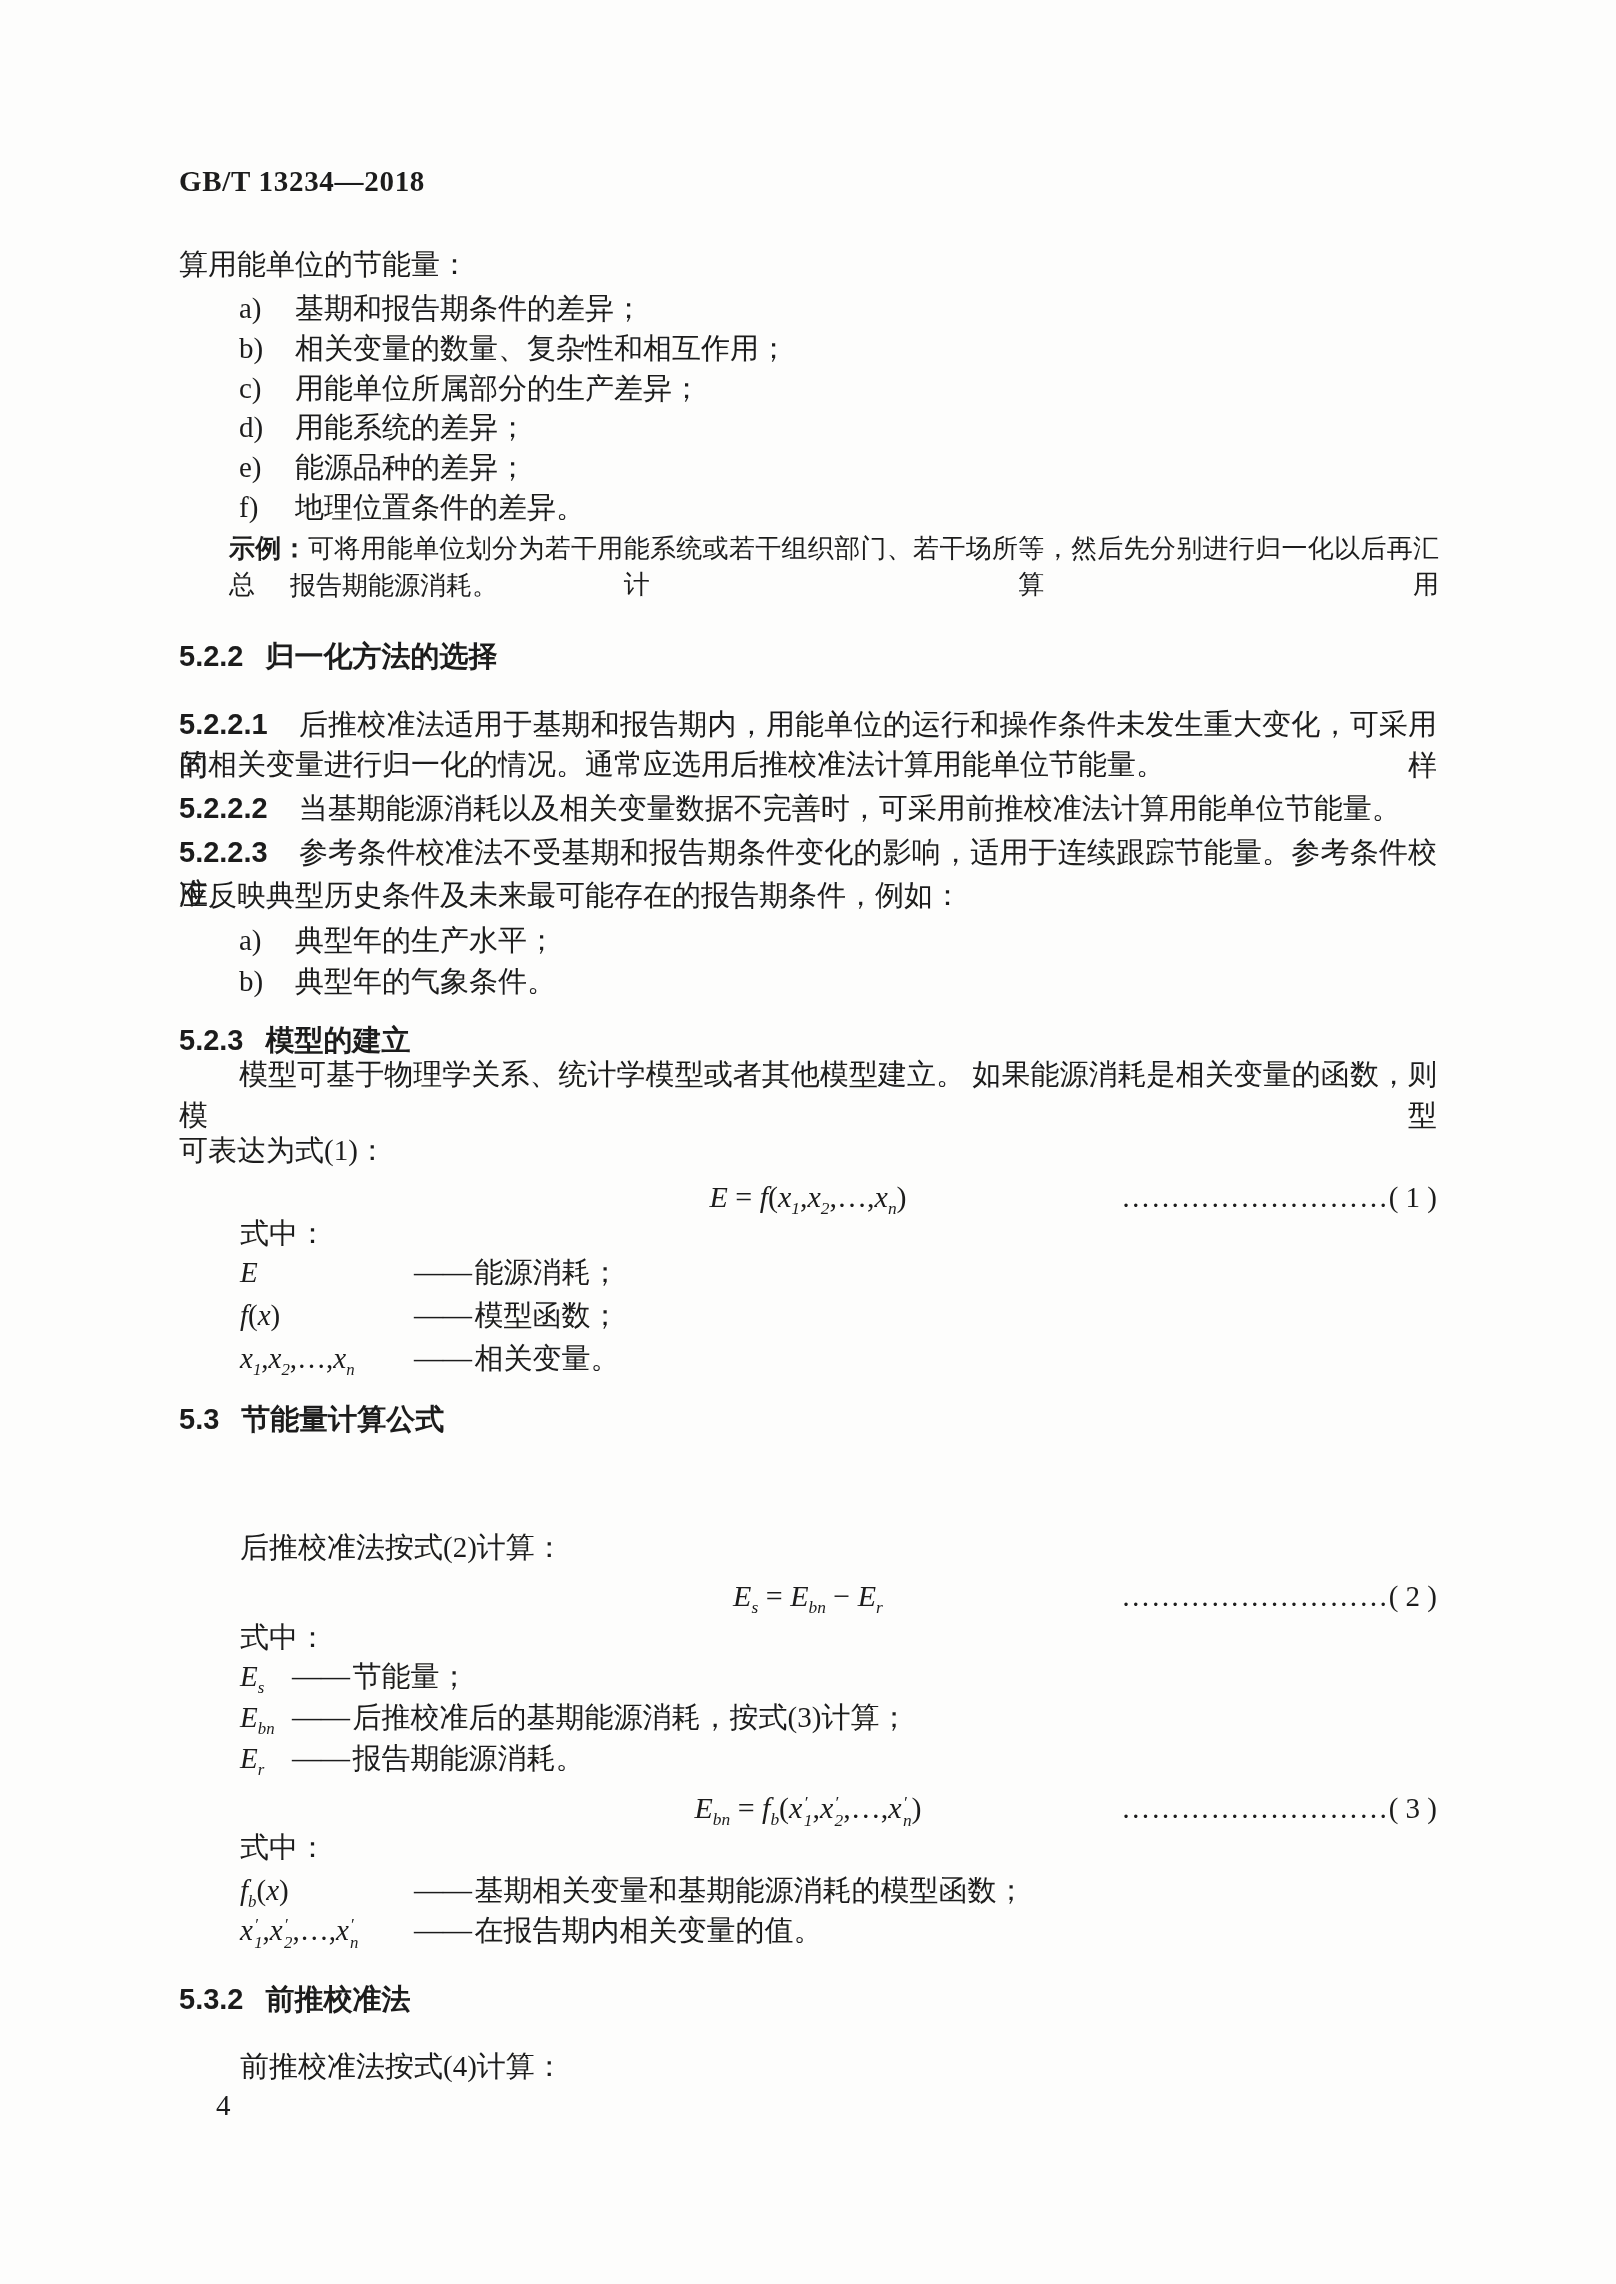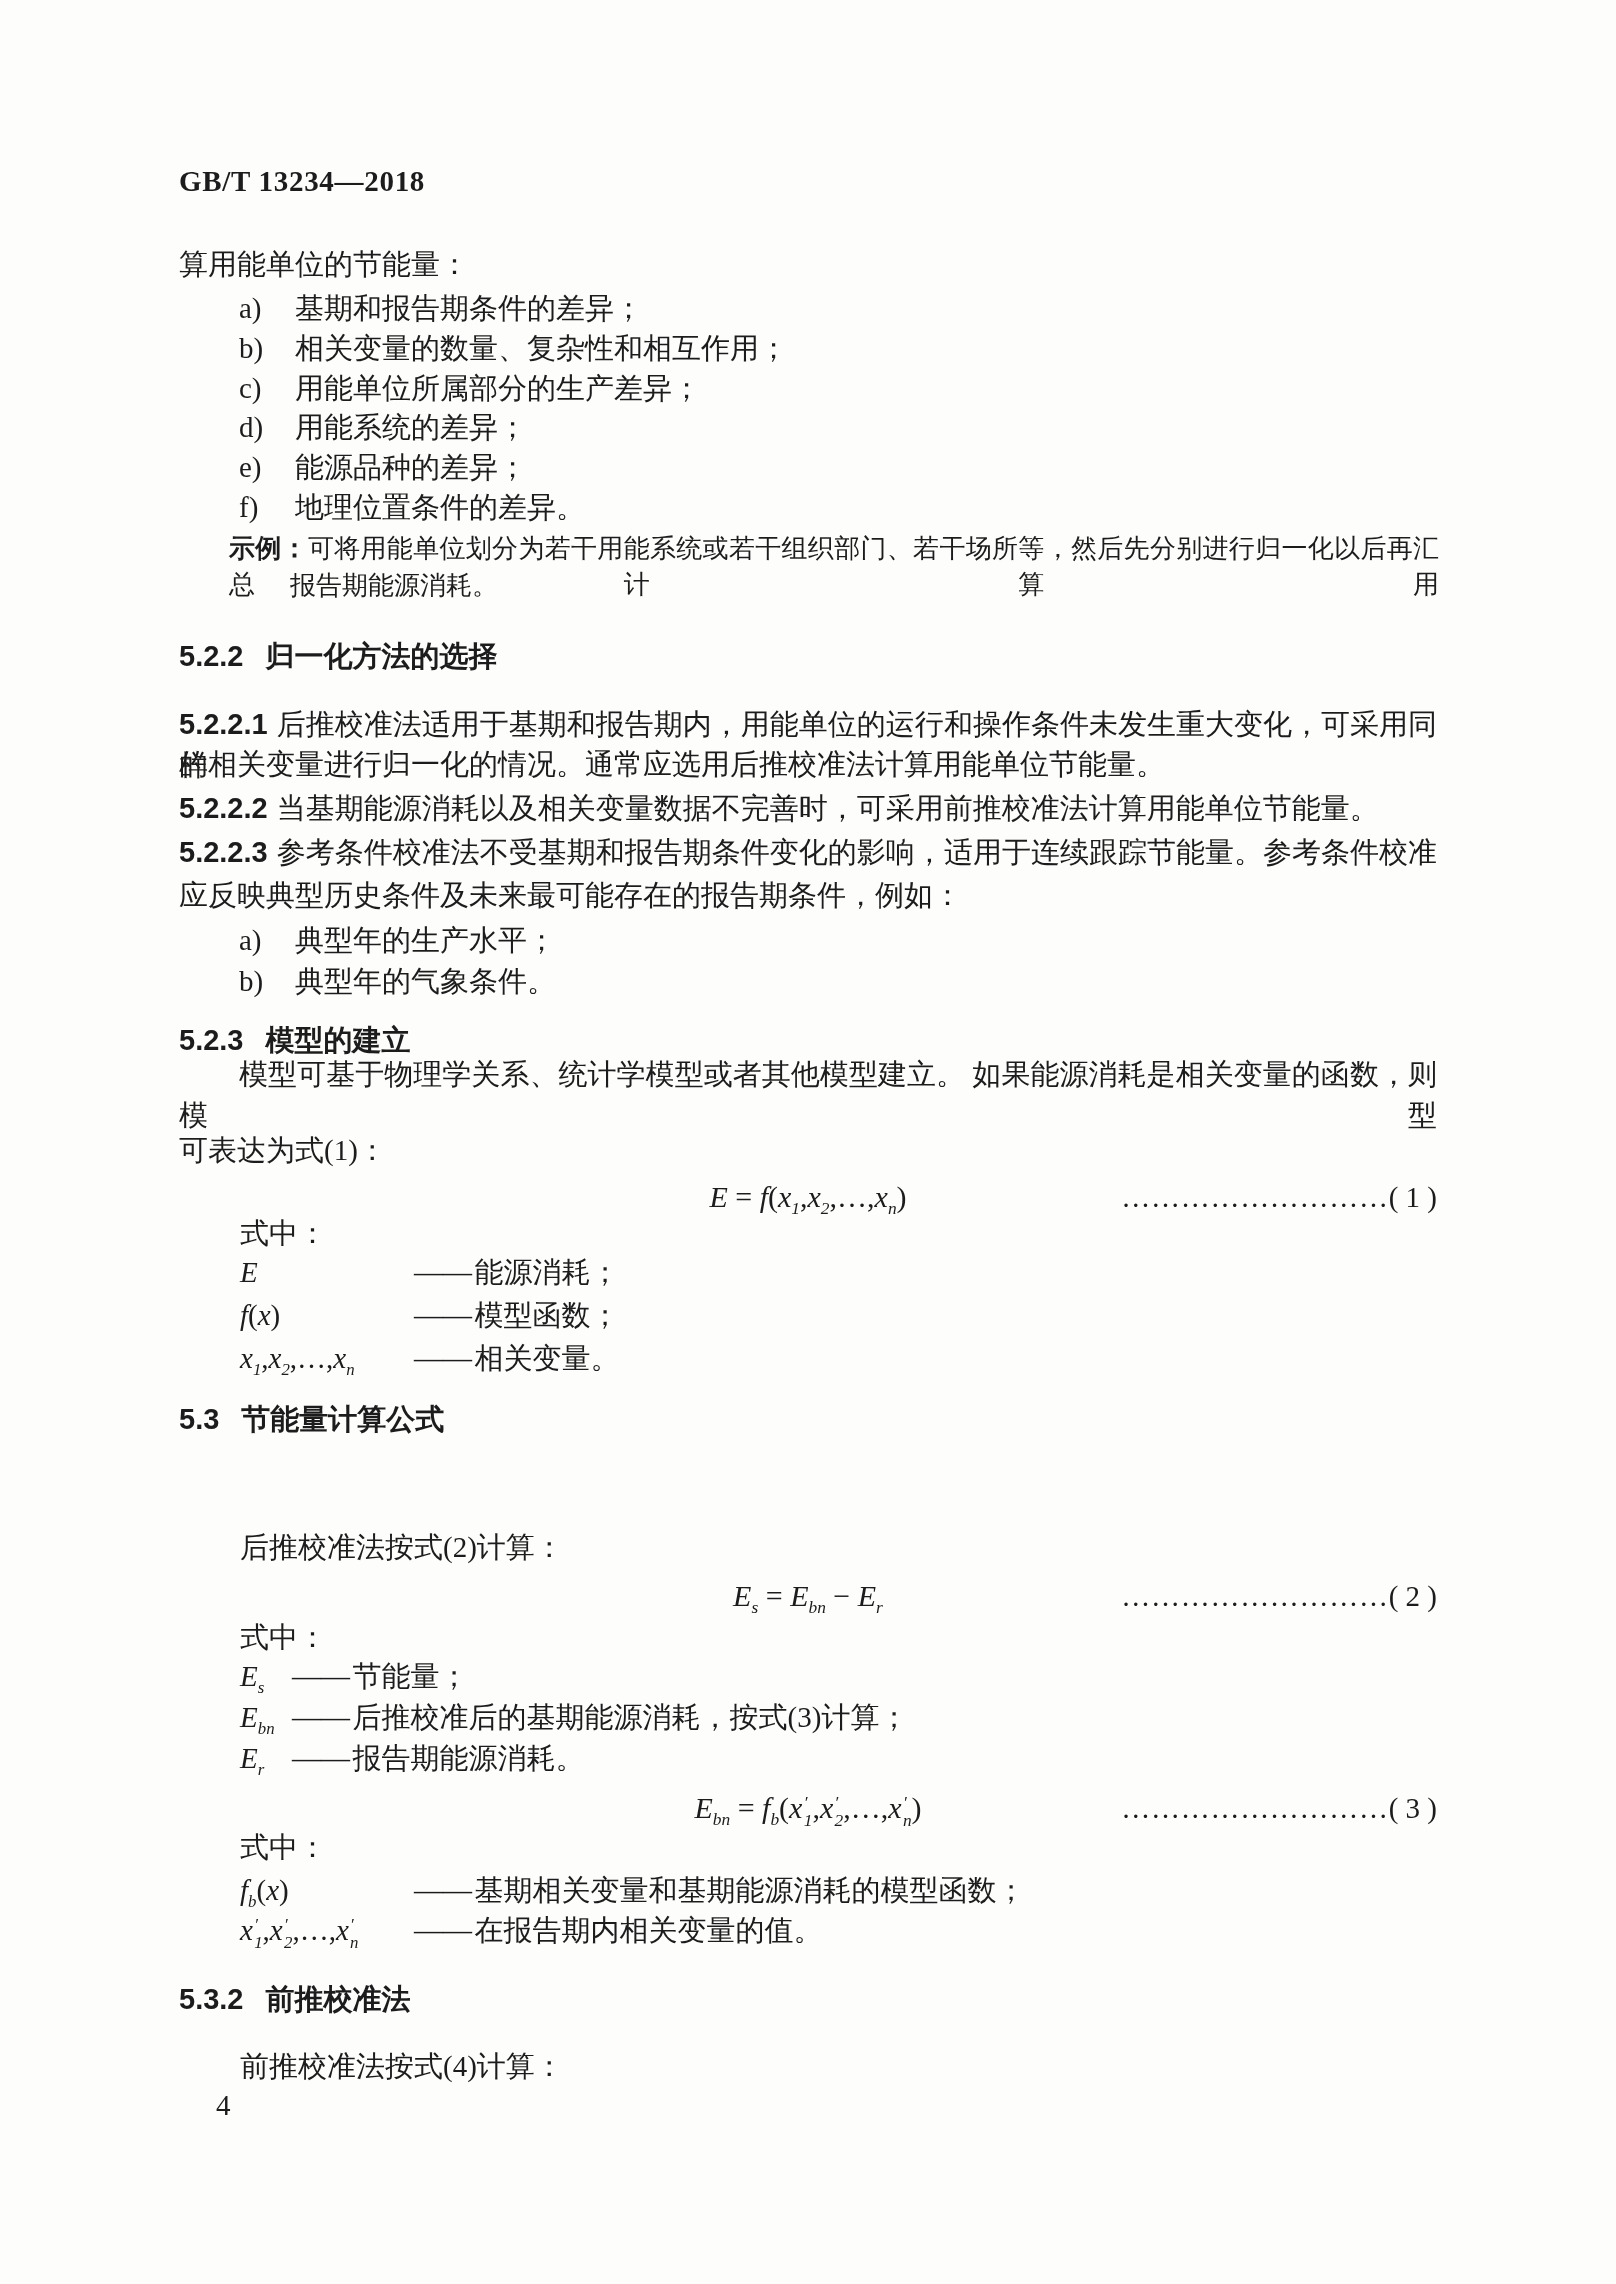--- a/index.html
+++ b/index.html
@@ -6,21 +6,21 @@
   .page{position:relative;width:1616px;height:2284px;background:#fdfdfc;margin:0 auto;
         overflow:hidden;color:#1c1c1c;font-family:"Liberation Serif","DejaVu Serif",serif;}
   .ln{position:absolute;left:179px;right:179px;height:41px;line-height:41px;
       font-size:29px;white-space:nowrap;}
   .just{text-align:justify;text-align-last:justify;white-space:normal;}
   .li{padding-left:60px;}
   .li-label{display:inline-block;width:56px;}
   .h{font-family:"Liberation Sans","DejaVu Sans",sans-serif;font-weight:bold;}
   .hnum{margin-right:22px;}
   .cnum{font-family:"Liberation Sans","DejaVu Sans",sans-serif;font-weight:bold;
-        font-style:normal;margin-right:9px;}
+        font-style:normal;margin-right:31px;}
   .doc-header{font-weight:bold;letter-spacing:0.7px;}
   .note{font-size:26px;line-height:36px;height:36px;}
   .note b{font-family:"Liberation Sans","DejaVu Sans",sans-serif;}
   .frow{position:absolute;left:179px;right:179px;height:48px;line-height:48px;font-size:30px;}
   .feq{position:absolute;left:50%;transform:translateX(-50%);white-space:pre;}
   .fnum-wrap{position:absolute;right:0;top:0;white-space:pre;font-size:29px;}
   .dots{letter-spacing:0.7px;}
   .wrow{white-space:pre;}
   .wsym{display:inline-block;white-space:pre;}
   .wsym.wide{width:174px;}

